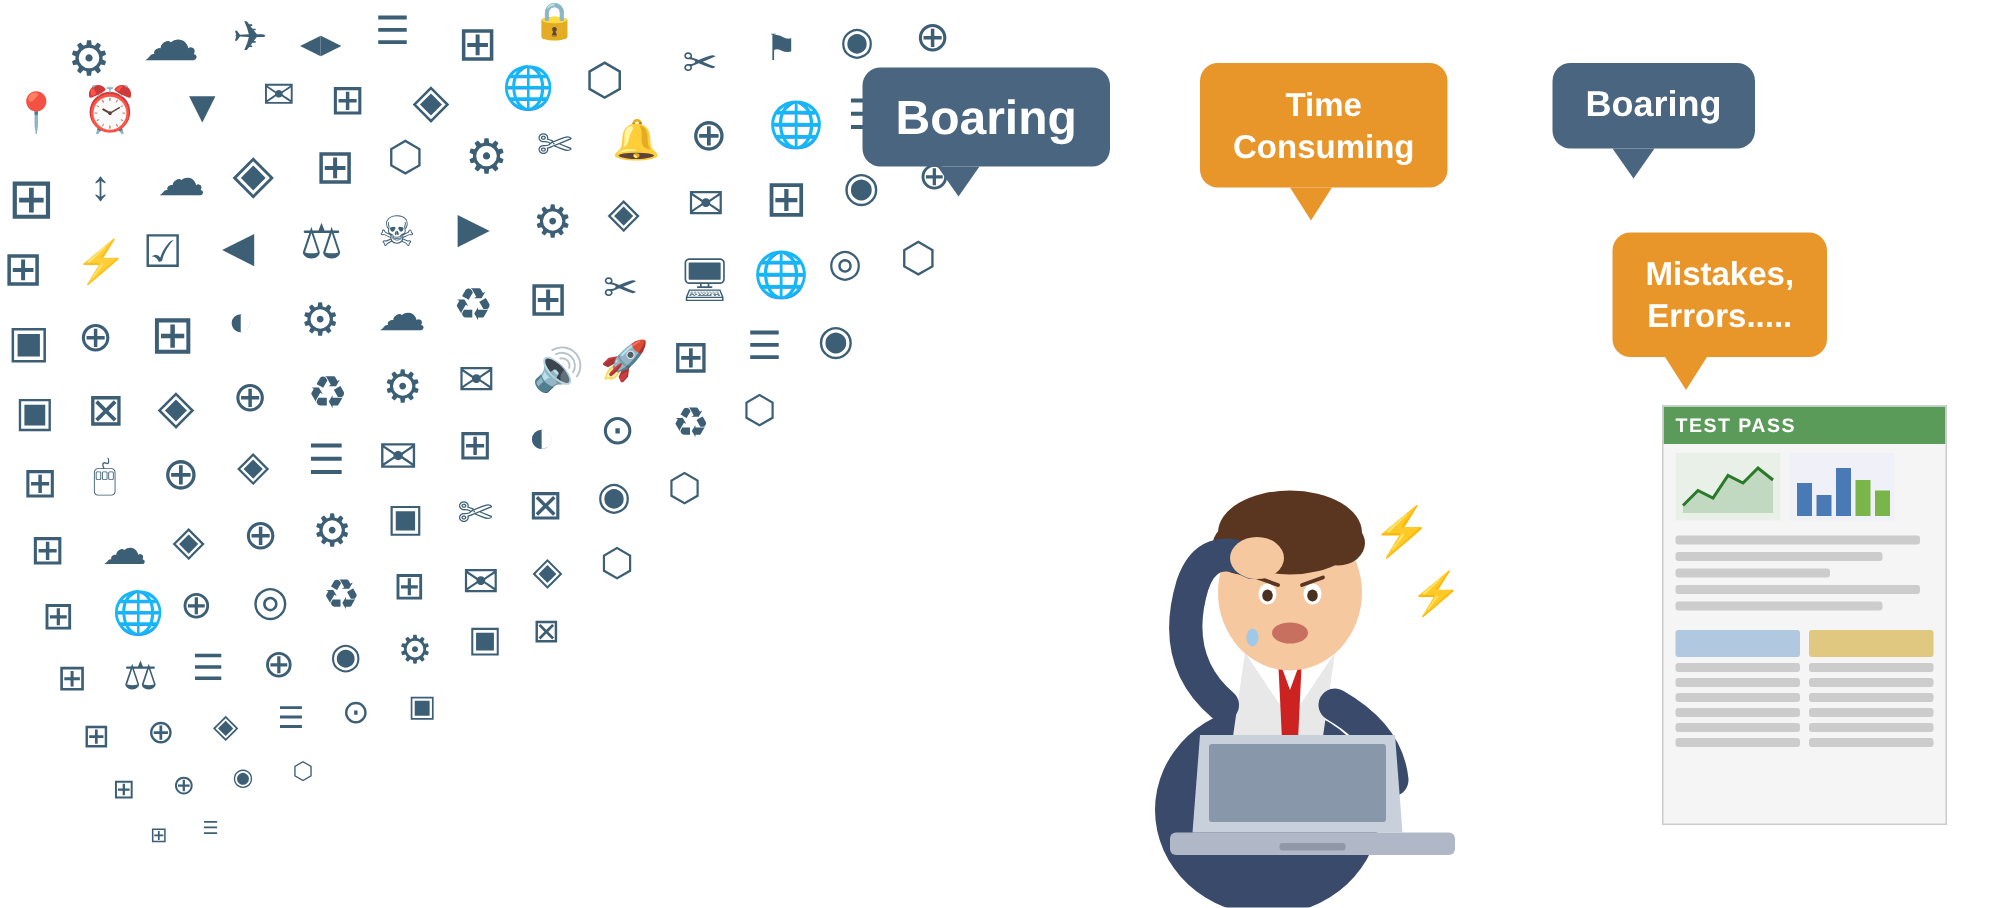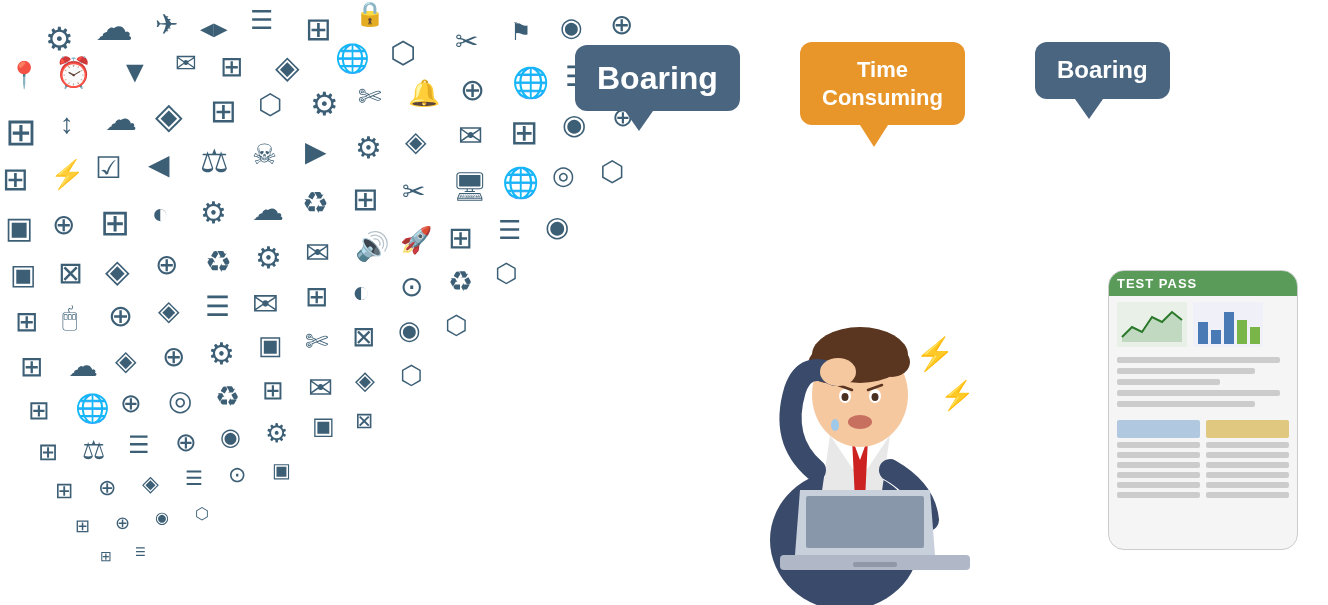--- a/index.html
+++ b/index.html
@@ -121,21 +121,21 @@
 
     
     .report {
       position: absolute;
       right: 30px;
       top: 270px;
       width: 190px;
       height: 280px;
       background: #f5f5f5;
       border: 1.5px solid #ccc;
-      border-radius: 16px;
+      border-radius: 0;
       overflow: hidden;
     }
     .report-header {
       background: #5a9b5a;
       color: white;
       font-size: 13px;
       font-weight: bold;
       padding: 5px 8px;
       letter-spacing: 1px;
     }
@@ -317,20 +317,23 @@
 
   <div class="bubble bubble-boring">
     <span>Boaring</span>
   </div>
   <div class="bubble bubble-time">
     Time<br>Consuming
   </div>
   <div class="bubble bubble-tedious">
     <span>Boaring</span>
   </div>
+  <div class="bubble bubble-mistakes">
+    Mistakes,<br>Errors.....
+  </div>
 
   <div class="person-area">
     <svg width="360" height="420" viewBox="0 0 360 420" xmlns="http://www.w3.org/2000/svg">
 
       <ellipse cx="165" cy="340" rx="75" ry="70" fill="#3a4a6b"></ellipse>
 
       <polygon points="150,235 180,280 210,235 195,340 135,340" fill="#e8e8e8"></polygon>
 
       <polygon points="172,238 180,260 188,238 185,300 175,300" fill="#cc2222"></polygon>
 

